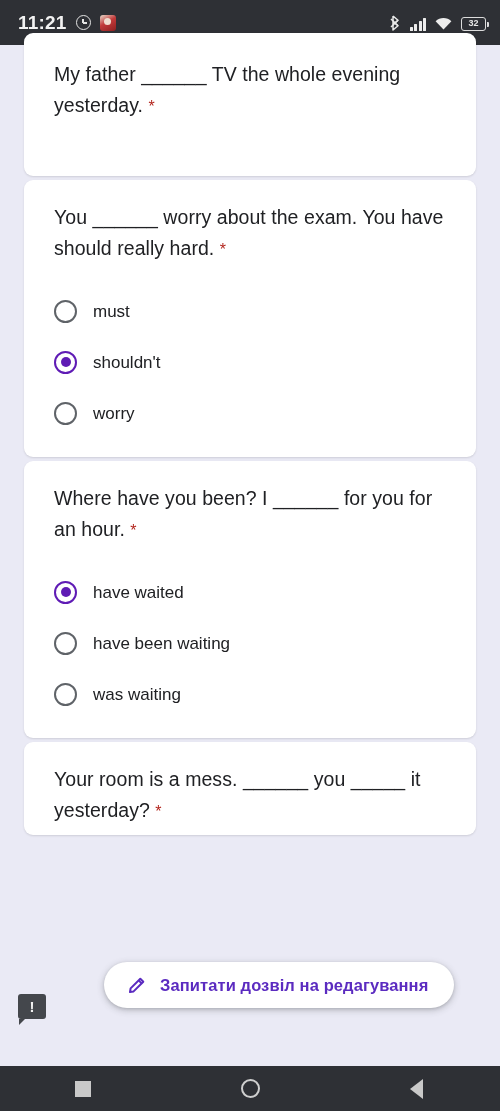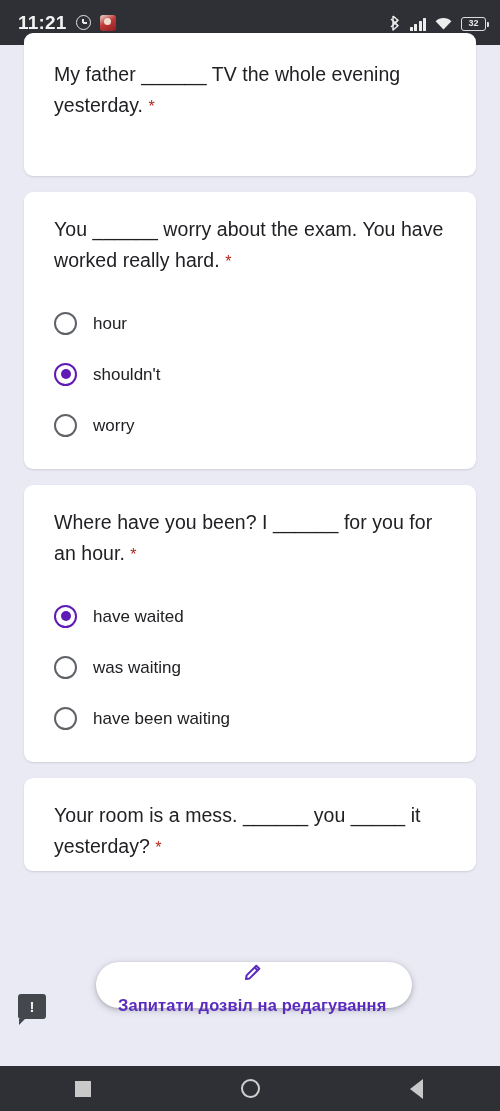--- a/index.html
+++ b/index.html
@@ -79,21 +79,21 @@
     position: absolute; top: 45px; left: 0;
     width: 500px; height: 1021px;
     background: #eaeaf5;
     padding: 0 24px;
   }
   .card {
     background: #ffffff;
     border-radius: 9px;
     box-shadow: 0 1px 2px rgba(60,64,67,.16);
     padding: 22px 28px 26px 30px;
-    margin-bottom: 16px;
+    margin-bottom: 4px;
   }
   .card.first { margin-top: -12px; padding-top: 26px; }
   .q-text {
     font-size: 19.5px;
     line-height: 31px;
     color: #202124;
     letter-spacing: .05px;
   }
   .q-req { color: #b3261e; font-size: 16px; }
   .options { margin-top: 28px; }
@@ -118,28 +118,27 @@
     border-radius: 50%; background: #5f1bb5;
   }
   .opt-label { font-size: 17px; color: #202124; line-height: 23px; }
 
   
   .card.clipped { padding-bottom: 8px; margin-bottom: 0; }
 
   
   .chip {
     position: absolute;
-    left: 96px; top: 962px;
+    left: 104px; top: 962px;
     height: 46px;
     display: flex; align-items: center; gap: 13px;
     padding: 0 26px 0 22px;
     background: #fff;
     border-radius: 26px;
     box-shadow: 0 2px 7px rgba(60,64,67,.3), 0 1px 3px rgba(60,64,67,.15);
-    flex-direction: column;
   }
   .chip-label {
     font-size: 16.5px; color: #5b2bc0; font-weight: bold;
     white-space: nowrap; letter-spacing: .1px;
   }
   .ic-pencil { width: 21px; height: 21px; flex: 0 0 auto; }
 
   
   .bubble {
     position: absolute;
@@ -219,27 +218,27 @@
       <div class="q-text">
         <span>My father ______ TV the whole evening yesterday.</span>
         <span class="q-req">*</span>
       </div>
       <div class="options">
       </div>
     </div>
 
     <div class="card">
       <div class="q-text">
-        <span>You ______ worry about the exam. You have worked really hard.</span>
+        <span>You ______ worry about the exam. You have should really hard.</span>
         <span class="q-req">*</span>
       </div>
       <div class="options">
         <div class="opt">
           <span class="radio"></span>
-          <span class="opt-label">hour</span>
+          <span class="opt-label">must</span>
         </div>
         <div class="opt">
           <span class="radio sel"></span>
           <span class="opt-label">shouldn't</span>
         </div>
         <div class="opt">
           <span class="radio"></span>
           <span class="opt-label">worry</span>
         </div>
       </div>
@@ -250,25 +249,25 @@
         <span>Where have you been? I ______ for you for an hour.</span>
         <span class="q-req">*</span>
       </div>
       <div class="options">
         <div class="opt">
           <span class="radio sel"></span>
           <span class="opt-label">have waited</span>
         </div>
         <div class="opt">
           <span class="radio"></span>
+          <span class="opt-label">have been waiting</span>
+        </div>
+        <div class="opt">
+          <span class="radio"></span>
           <span class="opt-label">was waiting</span>
-        </div>
-        <div class="opt">
-          <span class="radio"></span>
-          <span class="opt-label">have been waiting</span>
         </div>
       </div>
     </div>
 
     <div class="card clipped">
       <div class="q-text">
         <span>Your room is a mess. ______ you _____ it yesterday?</span>
         <span class="q-req">*</span>
       </div>
     </div>

